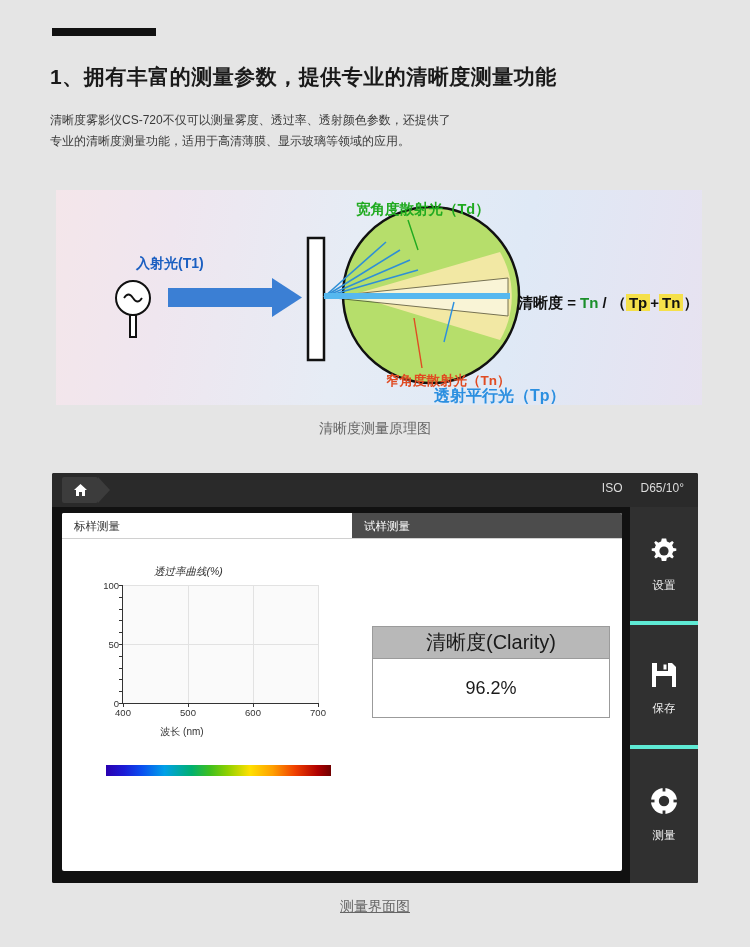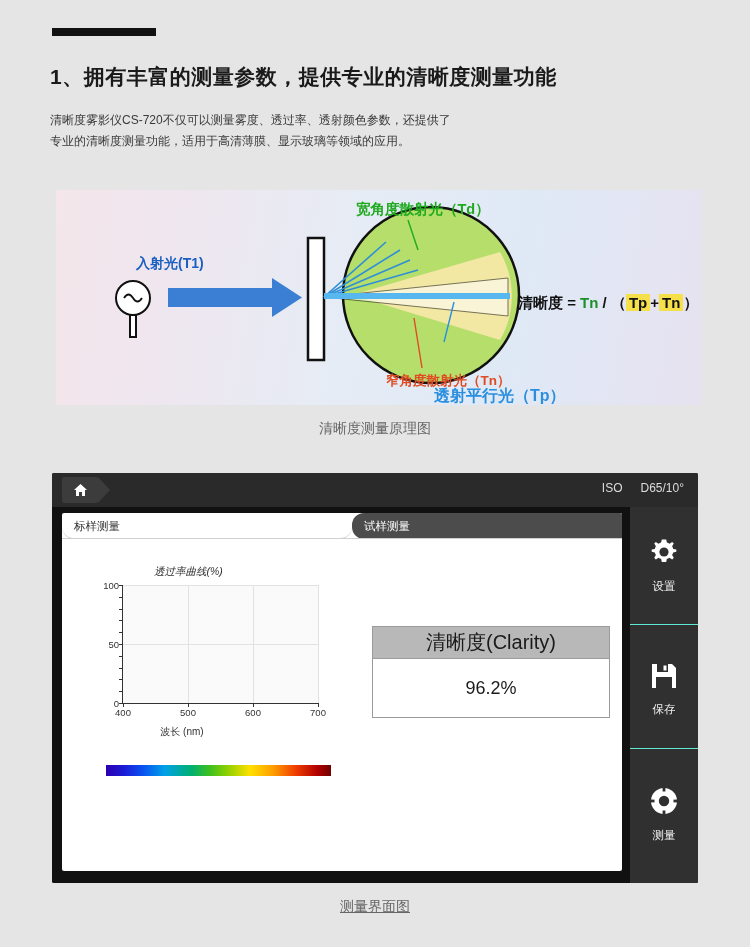--- a/index.html
+++ b/index.html
@@ -179,21 +179,20 @@
   }
   .tab {
     position: absolute;
     top: 0;
     height: 26px;
     font-size: 11.5px;
     line-height: 26px;
     padding-left: 12px;
     color: #ffffff;
     box-sizing: border-box;
-    border-radius: 12px;
   }
   .tab-active {
     left: 0; width: 290px;
     background: #ffffff;
     color: #333;
     border-bottom: 1px solid #cfcfcf;
   }
   .tab-inactive {
     left: 290px; width: 306px;
     background: #4c4c4c;
@@ -316,21 +315,21 @@
   }
   .rail-btn {
     position: absolute;
     left: 0; width: 68px; height: 118px;
     color: #fff;
     display: flex;
     flex-direction: column;
     align-items: center;
     justify-content: center;
     gap: 8px;
-    border-bottom: 1px solid #5eead4;
+    border-bottom: 4px solid #5eead4;
     box-sizing: border-box;
   }
   .rail-btn-label { font-size: 11.5px; color: #f0f0f0; }
   .rail-1 { top: 0; }
   .rail-2 { top: 124px; }
   .rail-3 { top: 248px; border-bottom: none; }
 </style>
 </head>
 <body>
 

